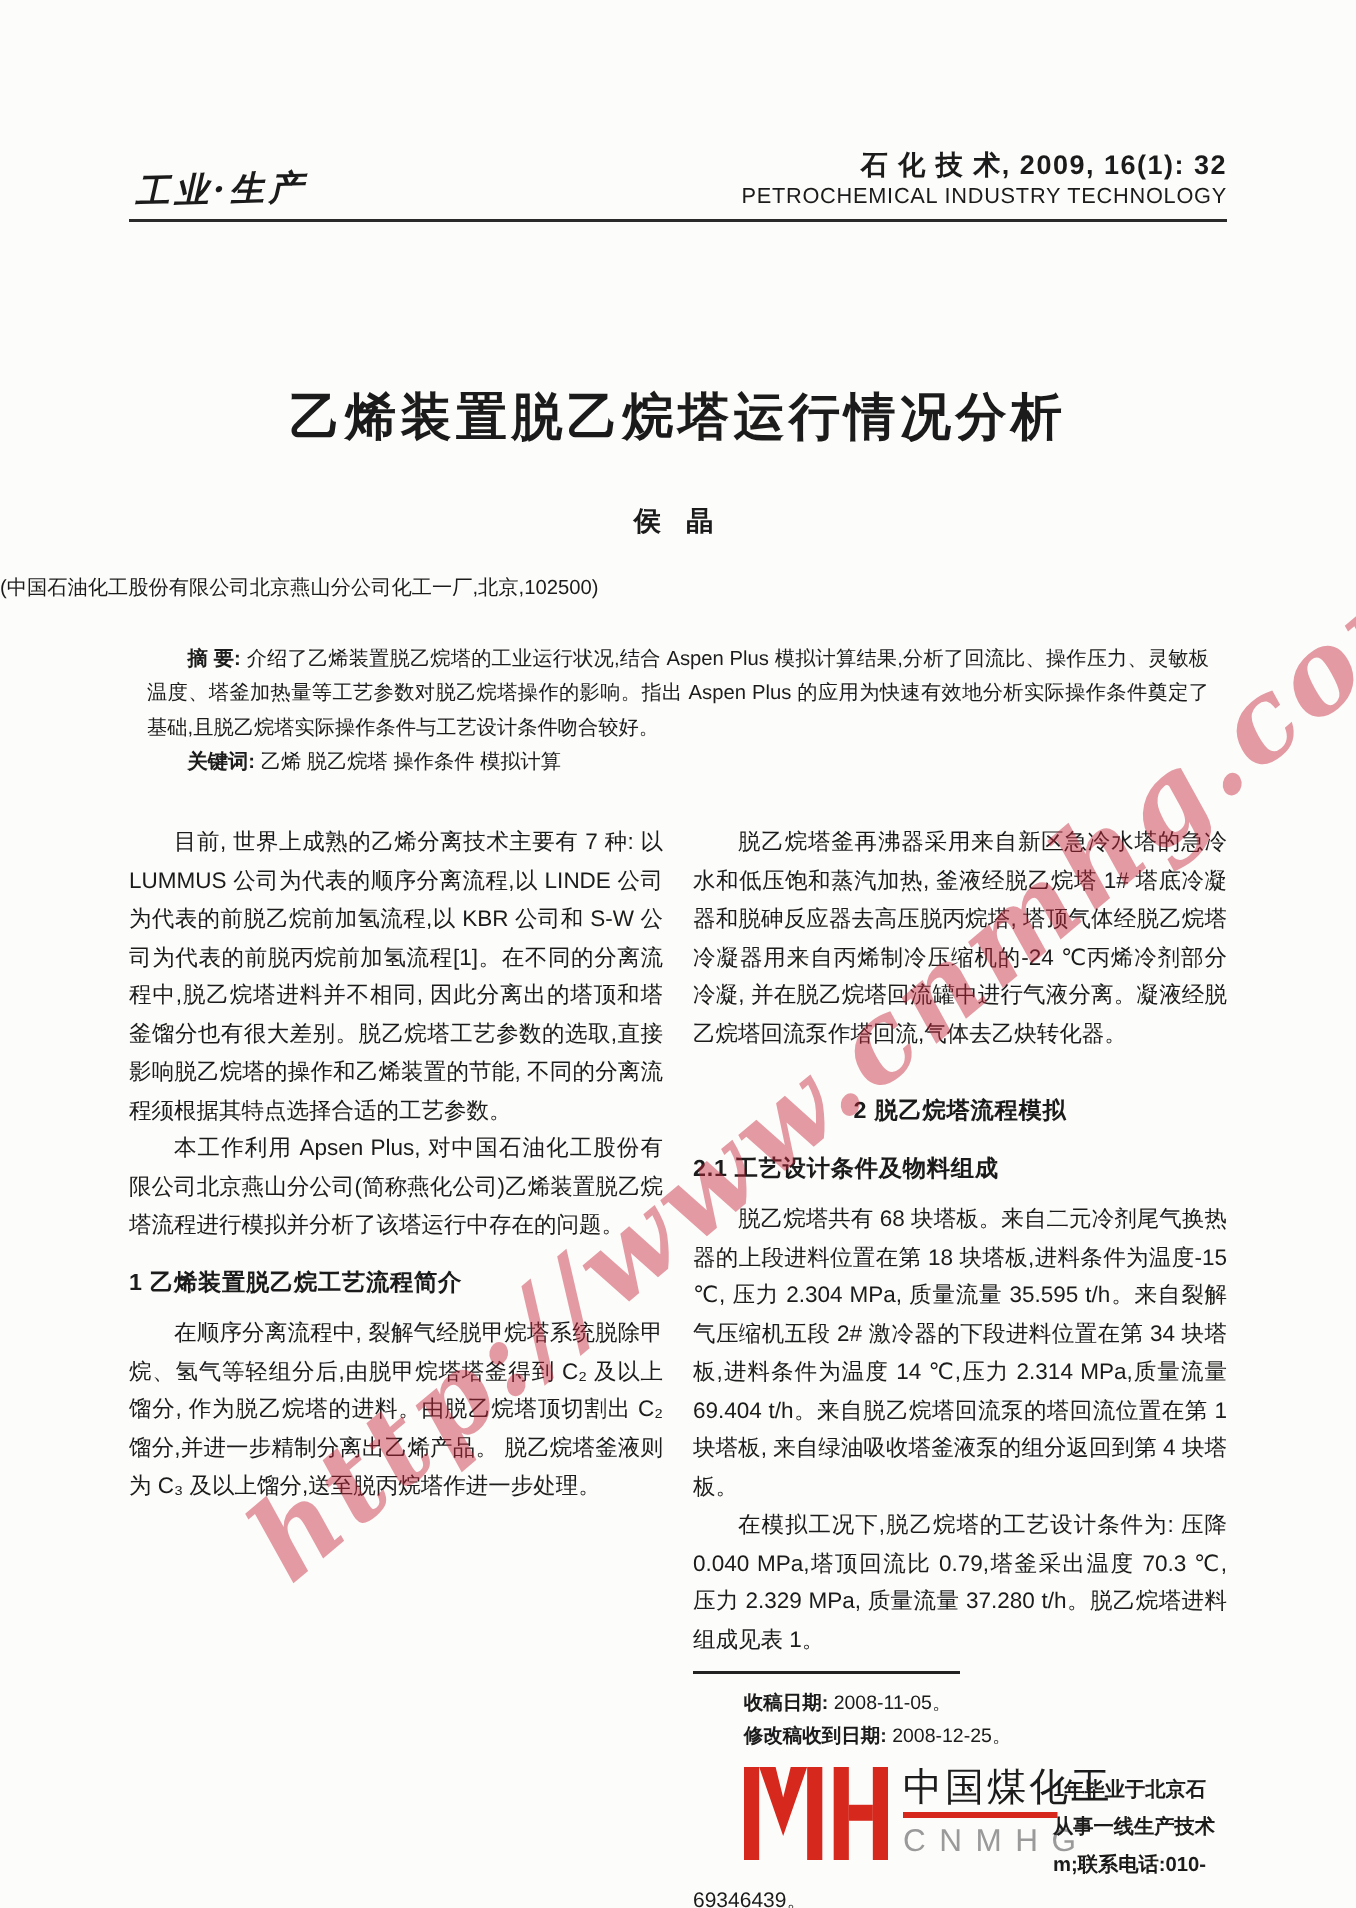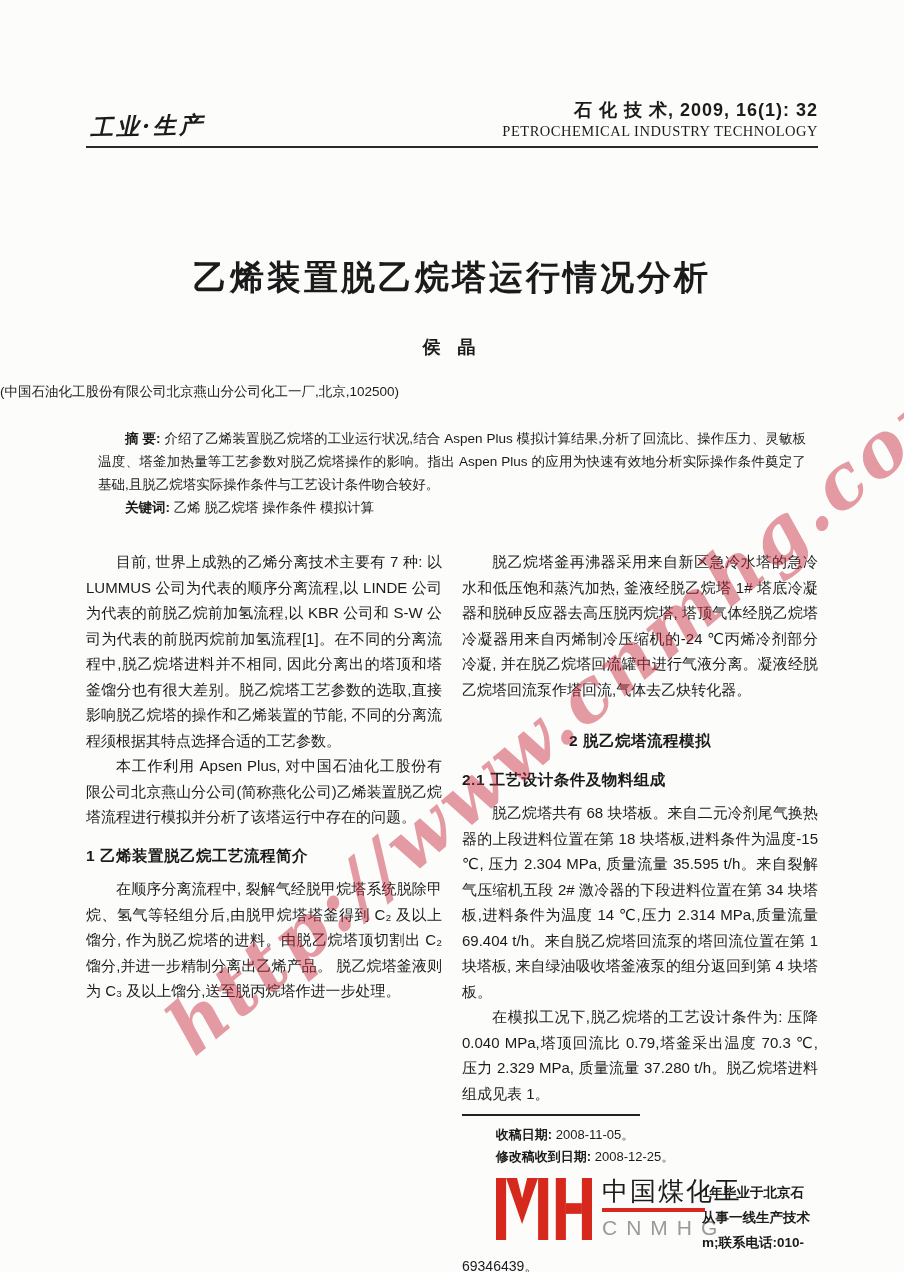--- a/index.html
+++ b/index.html
@@ -20,21 +20,21 @@
     padding-bottom:4px;
   }
   .rubric{
     font-family:"DejaVu Serif","Liberation Serif",serif;
     font-style:italic;font-weight:bold;font-size:23px;
     letter-spacing:3px;transform:rotate(-1.5deg);
     padding-left:4px;
   }
   .journal{ text-align:right; line-height:1.35;}
   .journal-cn{font-size:18px;font-weight:bold;letter-spacing:1px;}
-  .journal-en{font-family:Liberation Serif, serif;font-size:14.5px;letter-spacing:0.5px;}
+  .journal-en{font-family:Liberation Sans, sans-serif;font-size:14.5px;letter-spacing:0.5px;}
   
   .title{
     margin:0;padding-top:255px;text-align:center;
     font-size:34px;font-weight:bold;letter-spacing:3px;
   }
   .author{ text-align:center;margin-top:34px;font-size:18px;font-weight:bold;letter-spacing:6px;}
   .affiliation{ text-align:left;margin-top:24px;font-size:13.5px;}
   
   .abstract-block{margin:26px 98px 0 98px;font-size:13.5px;line-height:23px;text-align:justify;}
   .abstract-block p{margin:0;text-indent:2em;}

